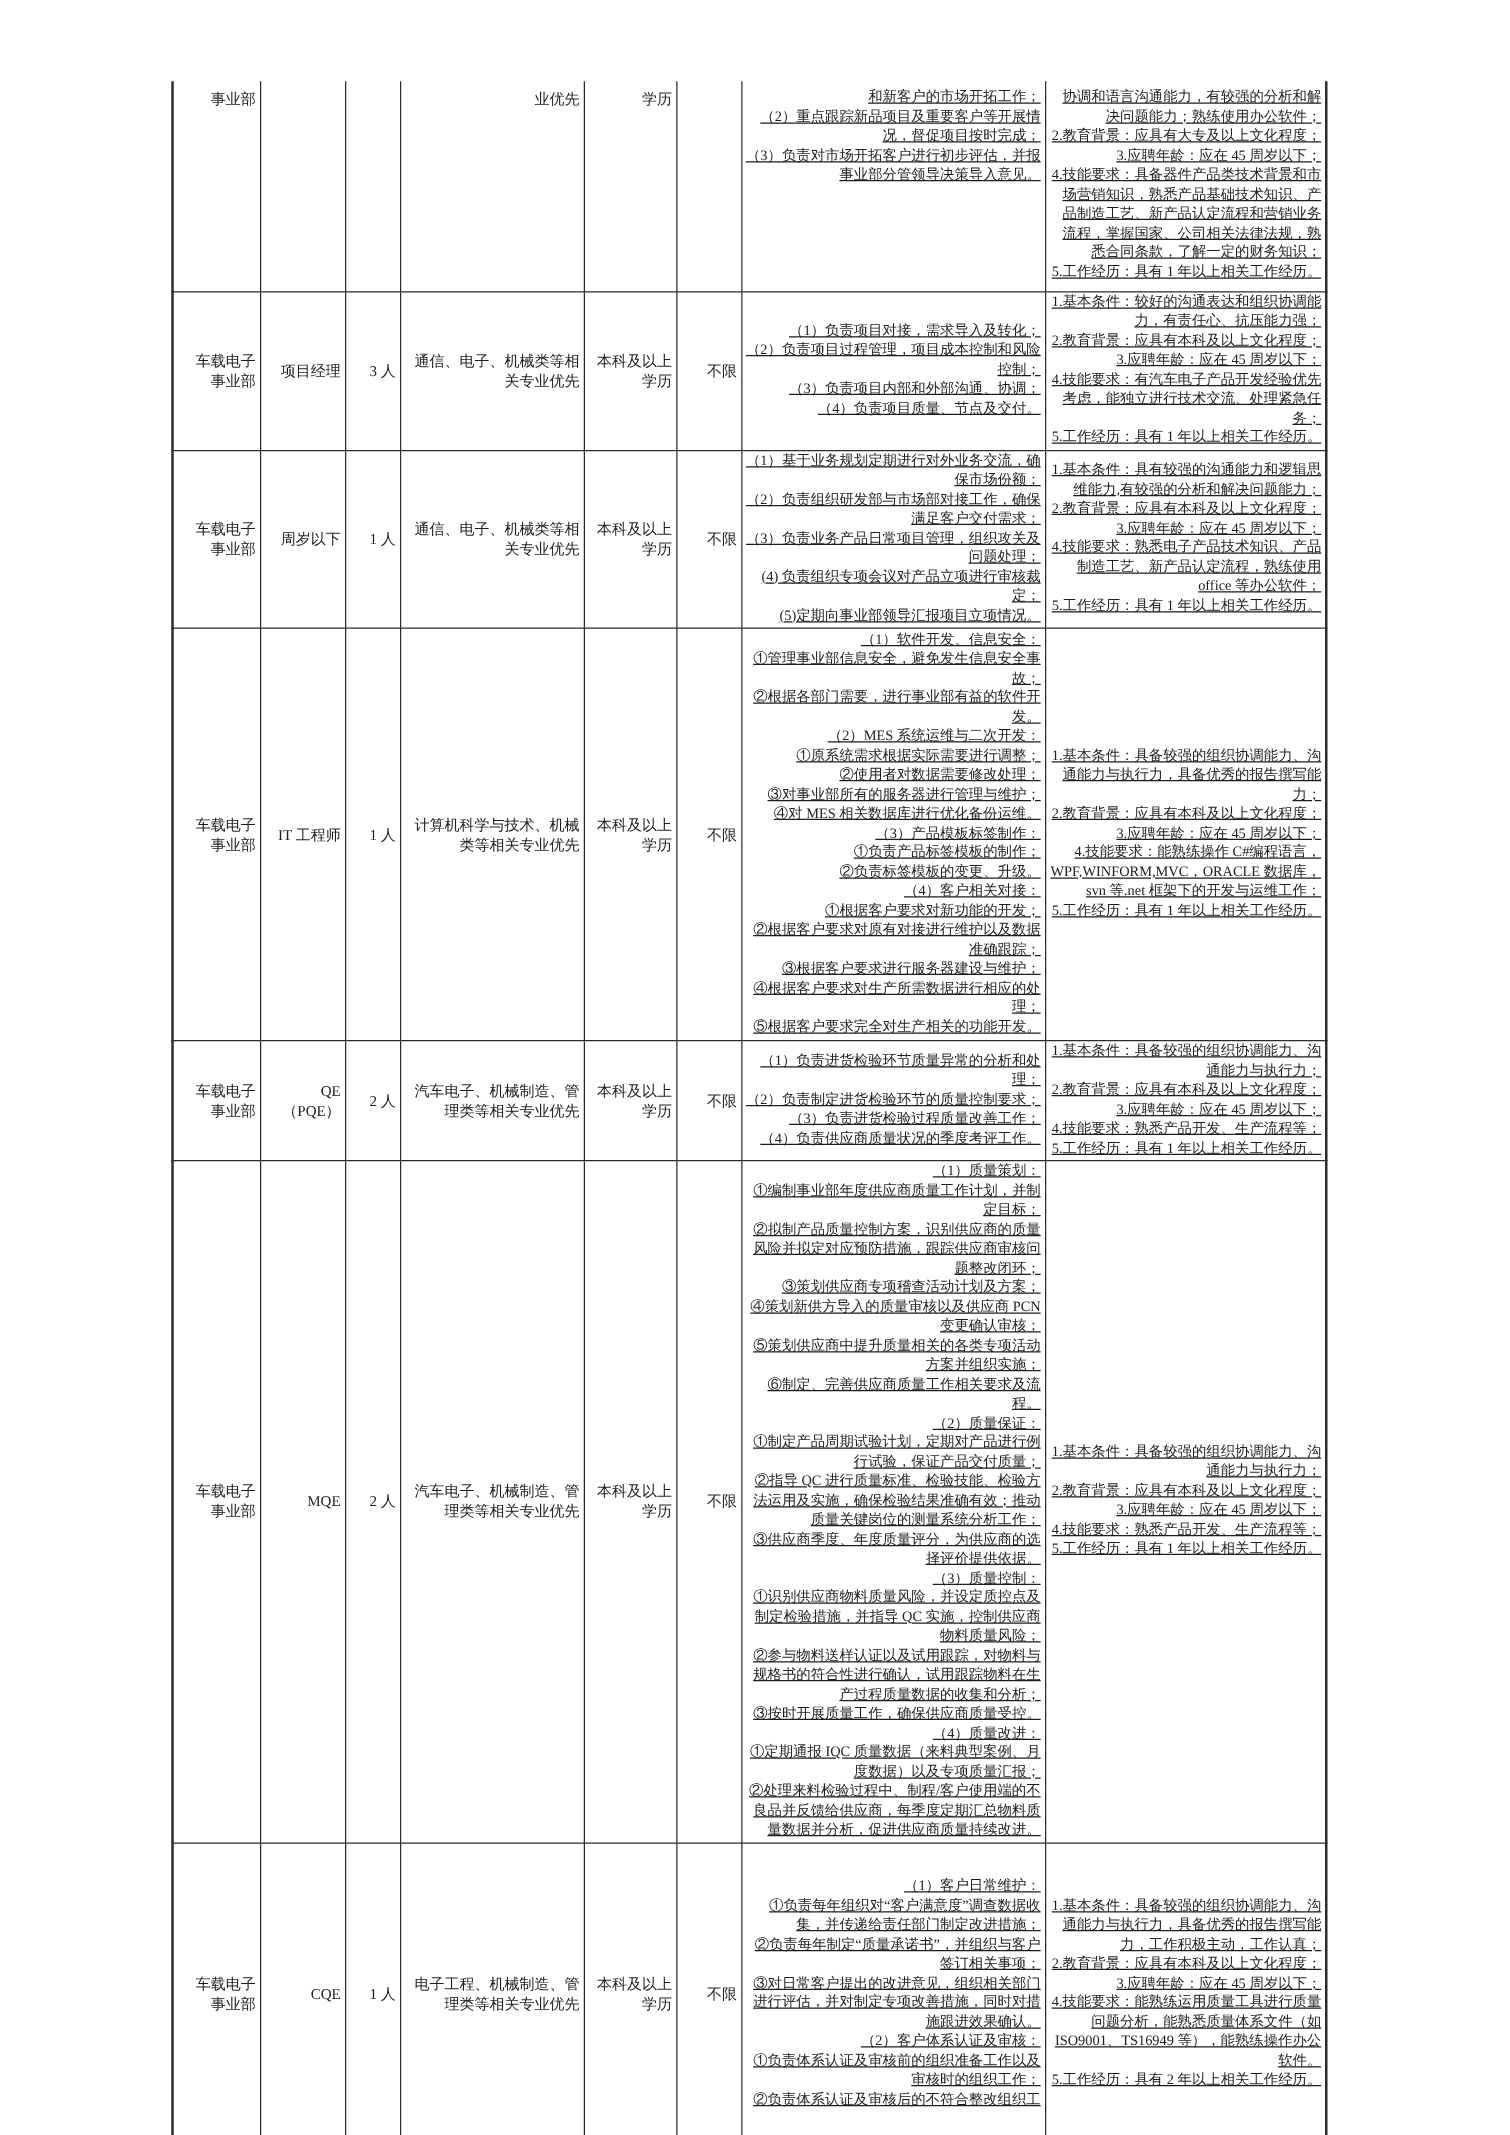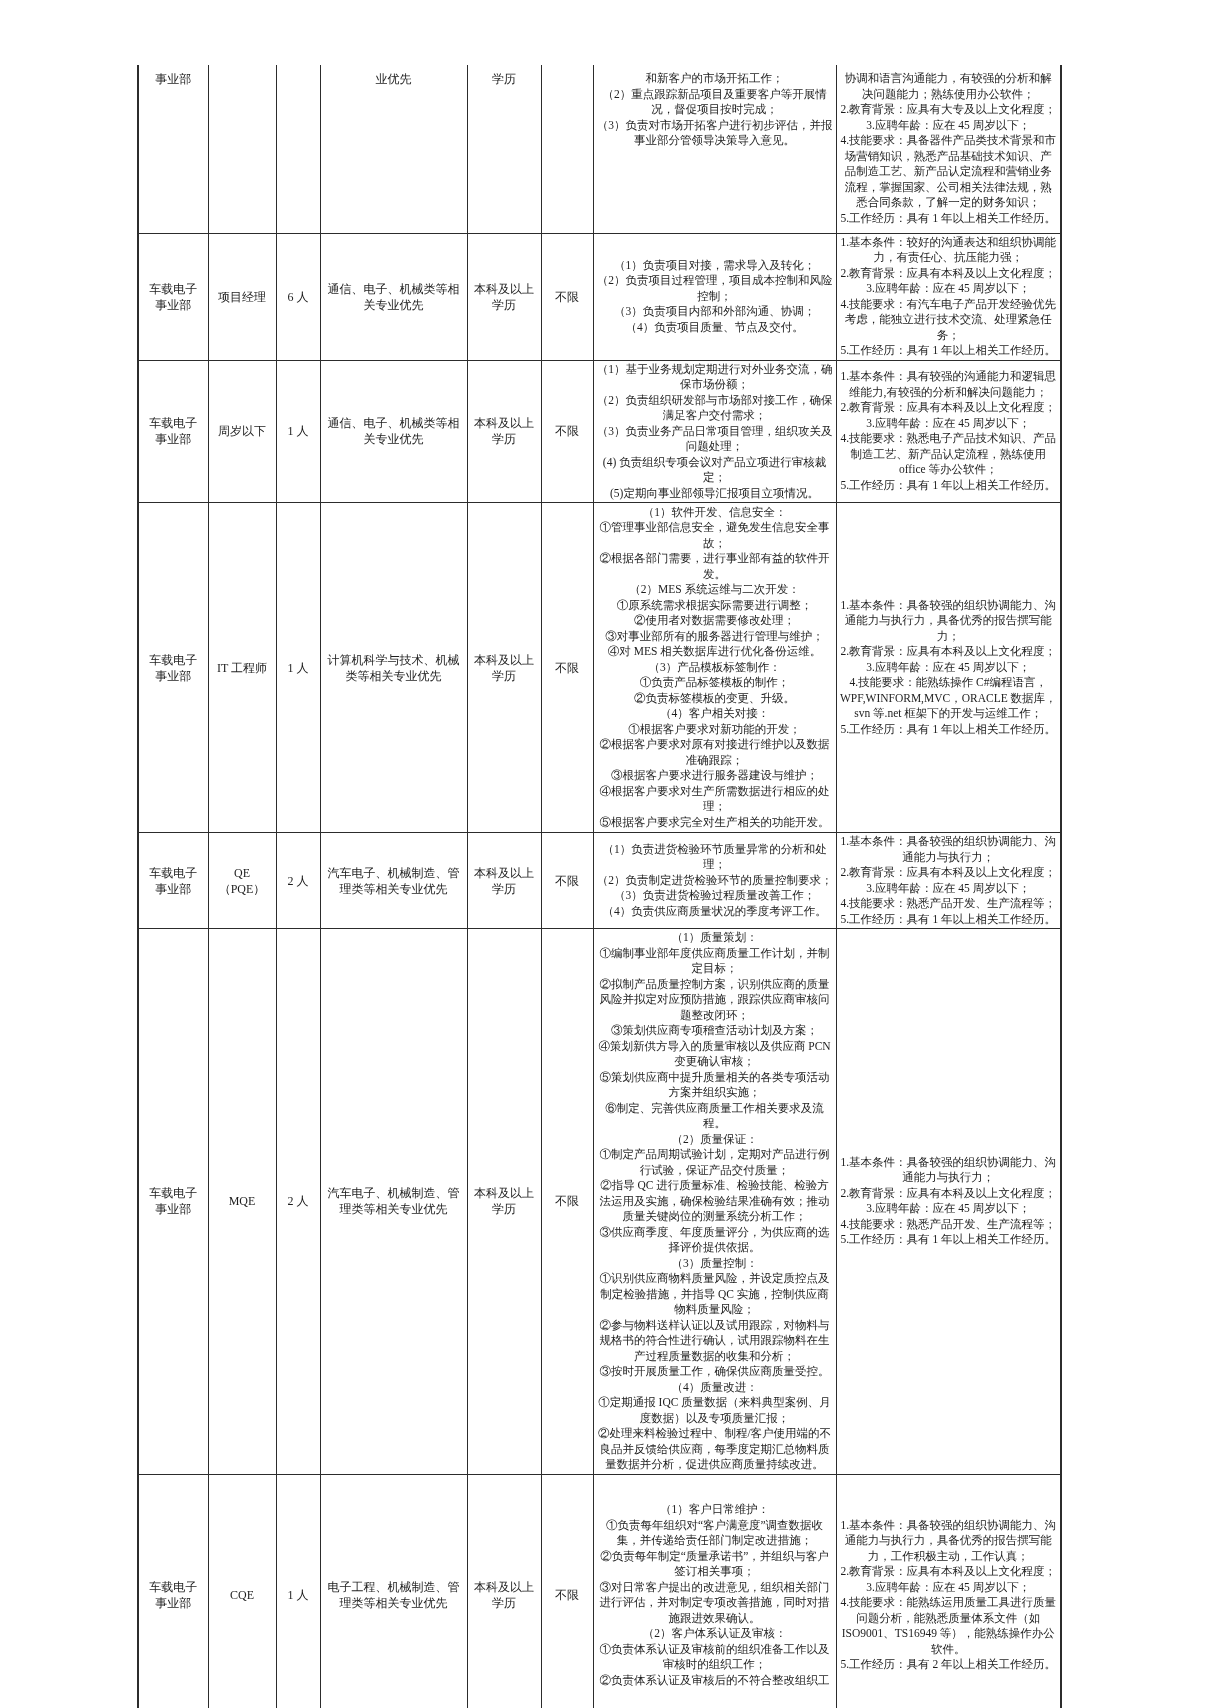--- a/index.html
+++ b/index.html
@@ -8,27 +8,27 @@
     font-family:"Liberation Serif","DejaVu Serif",serif;color:#1d1d1d;
   }
   .sheet{position:absolute;left:137px;top:65px;}
   table{
     border-collapse:collapse;table-layout:fixed;width:923px;
     border:2px solid #2c2c2c;border-top:none;
   }
   td{
     border:1px solid #2c2c2c;
     padding:1px 3px;
-    text-align:center;
+    text-align:right;
     vertical-align:middle;
     font-size:12px;line-height:16px;
     white-space:pre-line;
     word-break:break-word;
   }
-  td.long{font-size:11.5px;line-height:15.5px;}
+  td.long{font-size:11.5px;line-height:15.5px;text-decoration:underline;}
   tr.r0 td{vertical-align:top;border-top:none;padding-top:6px;}
   tr.r0{height:168px;}
   tr.r1{height:109px;}
   tr.r2{height:132px;}
   tr.r3{height:330px;}
   tr.r4{height:96px;}
   tr.r5{height:536px;}
   tr.r6{height:243px;}
 </style>
 </head>
@@ -60,21 +60,21 @@
         <td class="long">协调和语言沟通能力，有较强的分析和解决问题能力；熟练使用办公软件；
 2.教育背景：应具有大专及以上文化程度；
 3.应聘年龄：应在 45 周岁以下；
 4.技能要求：具备器件产品类技术背景和市场营销知识，熟悉产品基础技术知识、产品制造工艺、新产品认定流程和营销业务流程，掌握国家、公司相关法律法规，熟悉合同条款，了解一定的财务知识；
 5.工作经历：具有 1 年以上相关工作经历。</td>
       </tr>
       <tr class="r1">
         <td>车载电子
 事业部</td>
         <td>项目经理</td>
-        <td>6 人</td>
+        <td>3 人</td>
         <td>通信、电子、机械类等相关专业优先</td>
         <td>本科及以上学历</td>
         <td>不限</td>
         <td class="long">（1）负责项目对接，需求导入及转化；
 （2）负责项目过程管理，项目成本控制和风险控制；
 （3）负责项目内部和外部沟通、协调；
 （4）负责项目质量、节点及交付。</td>
         <td class="long">1.基本条件：较好的沟通表达和组织协调能力，有责任心、抗压能力强；
 2.教育背景：应具有本科及以上文化程度；
 3.应聘年龄：应在 45 周岁以下；

